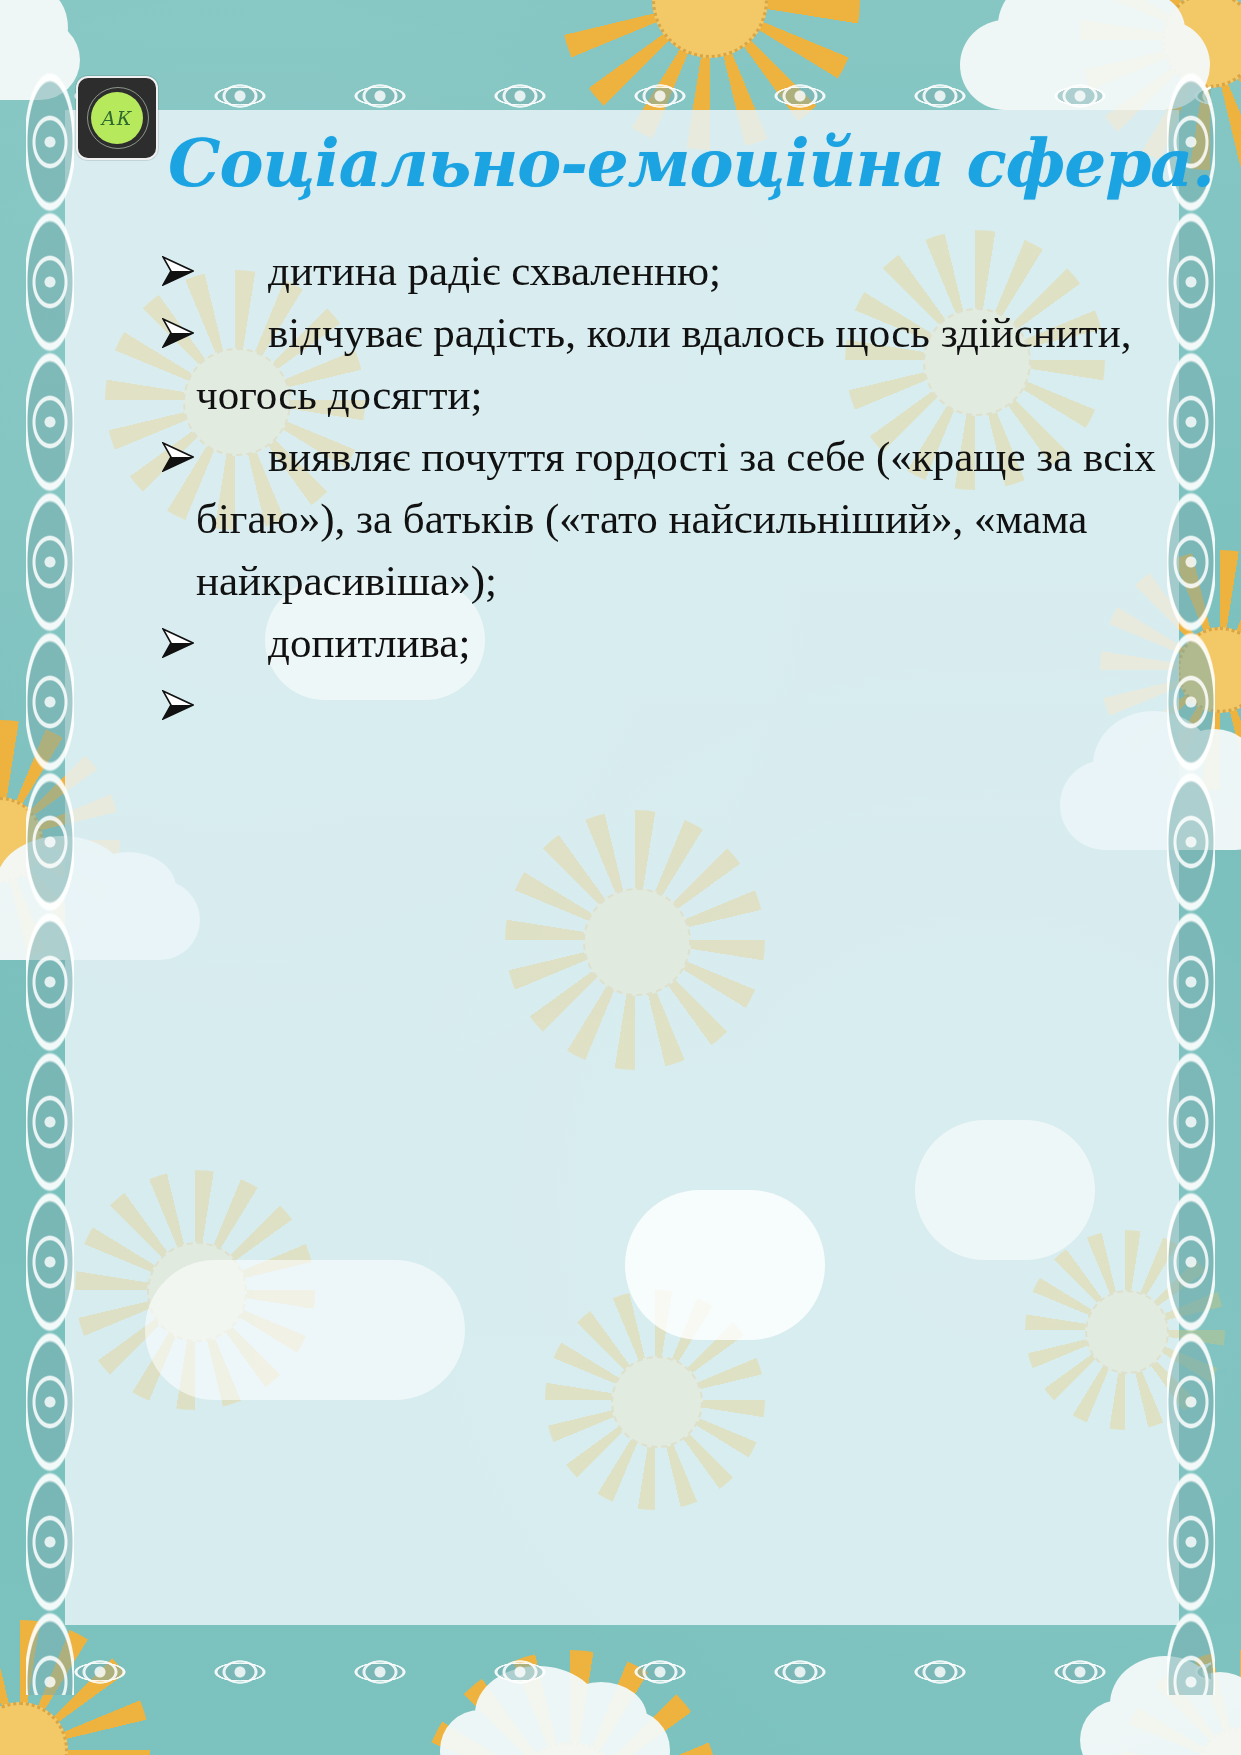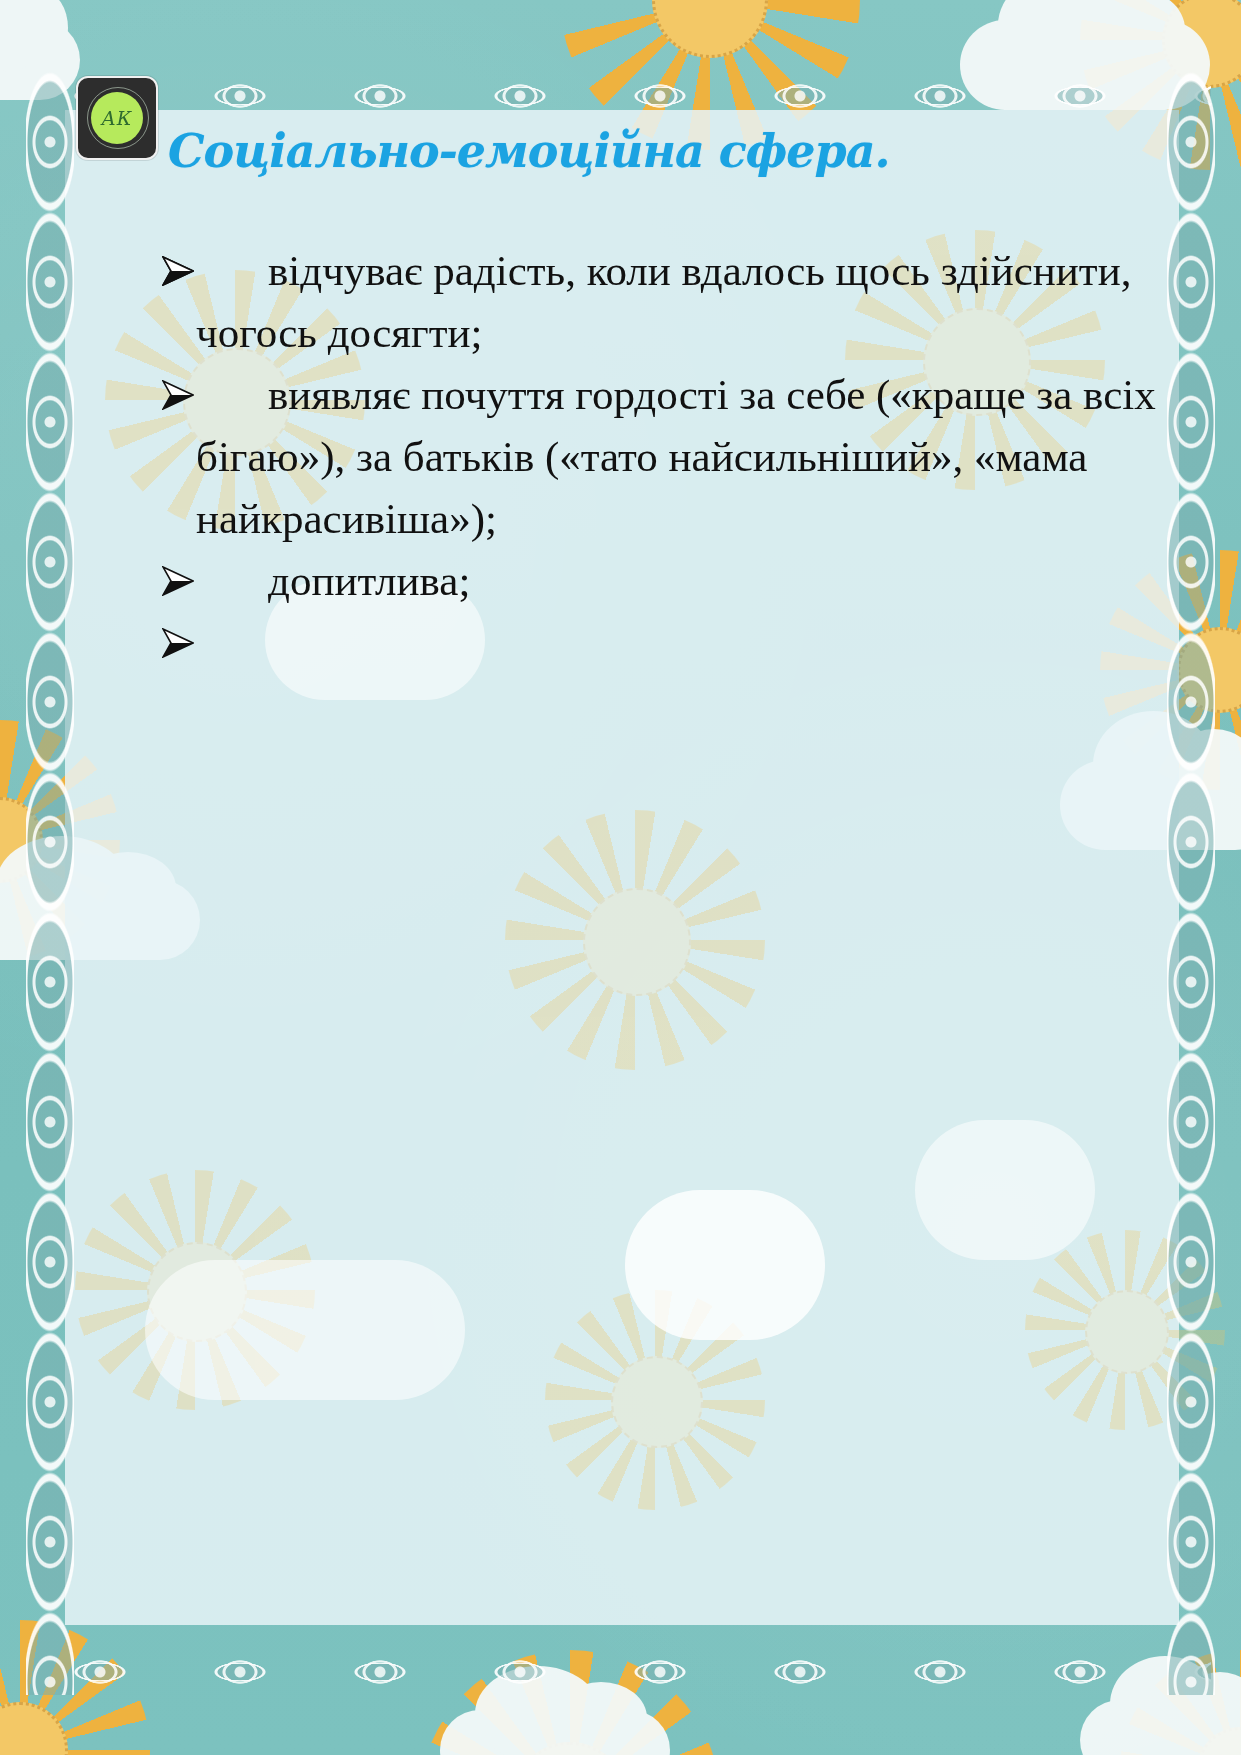--- a/index.html
+++ b/index.html
@@ -84,21 +84,21 @@
       display: flex; align-items: center; justify-content: center;
     }
     .logo-text {
       font-family: "DejaVu Serif", serif; font-style: italic;
       font-size: 19px; color: #2f6b2f; letter-spacing: 1px;
     }
 
     .title {
       position: absolute; left: 168px; top: 124px;
       font-family: "DejaVu Serif", serif; font-style: italic;
-      font-size: 46px; color: #1ba3e2; letter-spacing: -1px;
+      font-size: 66px; color: #1ba3e2; letter-spacing: -1px;
       white-space: nowrap;
       text-shadow: 0 0 1px rgba(27,163,226,0.4);
     }
 
     .list {
       position: absolute; left: 160px; top: 240px; width: 1000px;
       margin: 0; padding: 0; list-style: none;
       font-size: 43px; line-height: 62px; color: #111;
     }
     .list-item { position: relative; padding-left: 36px; text-indent: 72px; }
@@ -177,20 +177,21 @@
 </div>
 
 <h1 class="title" style="margin:0;">Соціально-емоційна сфера.</h1>
 
 <ul class="list">
   <li class="list-item">
     <svg class="bullet" viewBox="0 0 32 30">
         <polygon points="1,1 31,15 1,29 9,15" fill="#fff" stroke="#111" stroke-width="1.6"></polygon>
         <polygon points="9,15 31,15 1,29" fill="#111"></polygon>
       </svg>
+    <span class="item-text">дитина радіє схваленню;</span>
   </li>
   <li class="list-item">
     <svg class="bullet" viewBox="0 0 32 30">
         <polygon points="1,1 31,15 1,29 9,15" fill="#fff" stroke="#111" stroke-width="1.6"></polygon>
         <polygon points="9,15 31,15 1,29" fill="#111"></polygon>
       </svg>
     <span class="item-text">відчуває радість, коли вдалось щось здійснити, чогось досягти;</span>
   </li>
   <li class="list-item">
     <svg class="bullet" viewBox="0 0 32 30">

